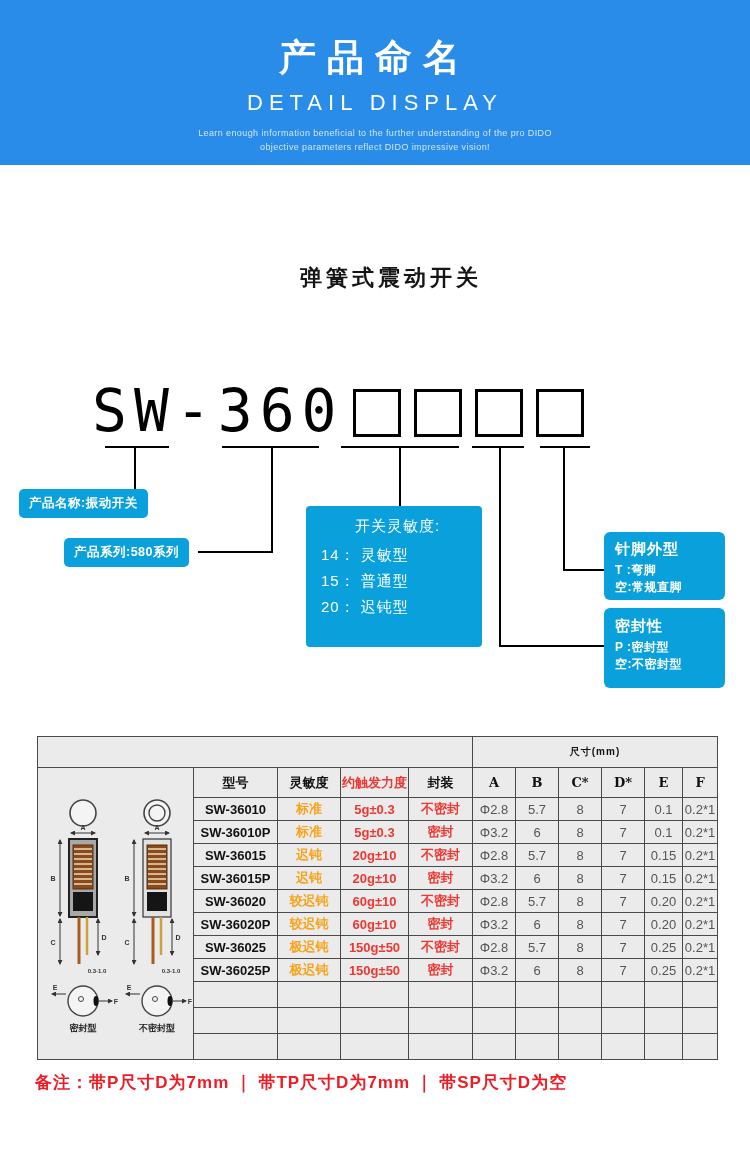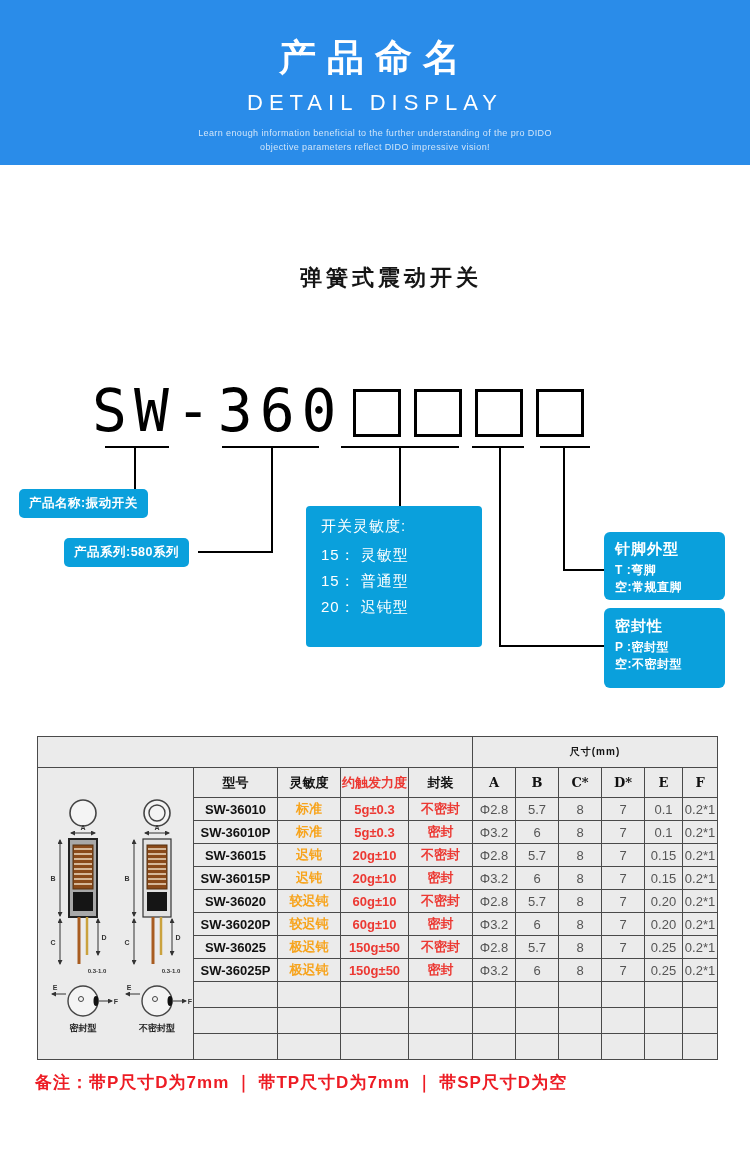--- a/index.html
+++ b/index.html
@@ -28,21 +28,21 @@
   .code .sq.first{margin-left:9px;}
 
   .ln{position:absolute;background:#000;}
 
   
   .co{position:absolute;background:var(--callout-bg,#0aa0dc);color:#fff;border-radius:5px;box-sizing:border-box;}
   .co-small{font-size:12.5px;font-weight:bold;padding:6px 10px;white-space:nowrap;letter-spacing:.5px;}
   .co-name{left:8px;top:489px;margin-left:11px;}
   .co-series{left:64px;top:538px;}
   .co-sens{left:306px;top:506px;width:176px;height:141px;padding:11px 8px 0 15px;font-size:15px;border-radius:4px;}
-  .co-sens .t{letter-spacing:1px;}
+  .co-sens .t{letter-spacing:1px;text-align:center;}
   .co-sens ul{list-style:none;margin:6px 0 0;padding:0;line-height:26px;font-size:15px;letter-spacing:1px;}
   .co-pin{left:604px;top:532px;width:121px;height:68px;padding:8px 6px 0 11px;border-radius:6px;}
   .co-seal{left:604px;top:608px;width:121px;height:80px;padding:9px 20px 0 11px;border-radius:6px;}
   .co .bt{font-size:15px;font-weight:bold;letter-spacing:1px;margin-bottom:3px;}
   .co .bl{font-size:12px;font-weight:bold;line-height:17px;letter-spacing:.5px;}
 
   
   .spec{position:absolute;left:37px;top:736px;border-collapse:collapse;table-layout:fixed;
         background:#ebebeb;font-size:13px;color:#111;}
   .spec td{border:1px solid #4a4a4a;text-align:center;vertical-align:middle;padding:0;height:22px;overflow:hidden;}
@@ -102,21 +102,21 @@
   <div class="ln" style="left:540px;top:446px;width:50px;height:2px"></div>
   <div class="ln" style="left:563px;top:446px;width:2px;height:125px"></div>
   <div class="ln" style="left:563px;top:569px;width:41px;height:2px"></div>
 
   <div class="co co-small co-name">产品名称:振动开关</div>
   <div class="co co-small co-series">产品系列:580系列</div>
 
   <div class="co co-sens">
     <div class="t">开关灵敏度:</div>
     <ul>
-        <li>15： 灵敏型</li>
+        <li>14： 灵敏型</li>
         <li>15： 普通型</li>
         <li>20： 迟钝型</li>
       </ul>
   </div>
 
   <div class="co co-pin">
     <div class="bt">针脚外型</div>
     <div class="bl">T :弯脚</div>
     <div class="bl">空:常规直脚</div>
   </div>

